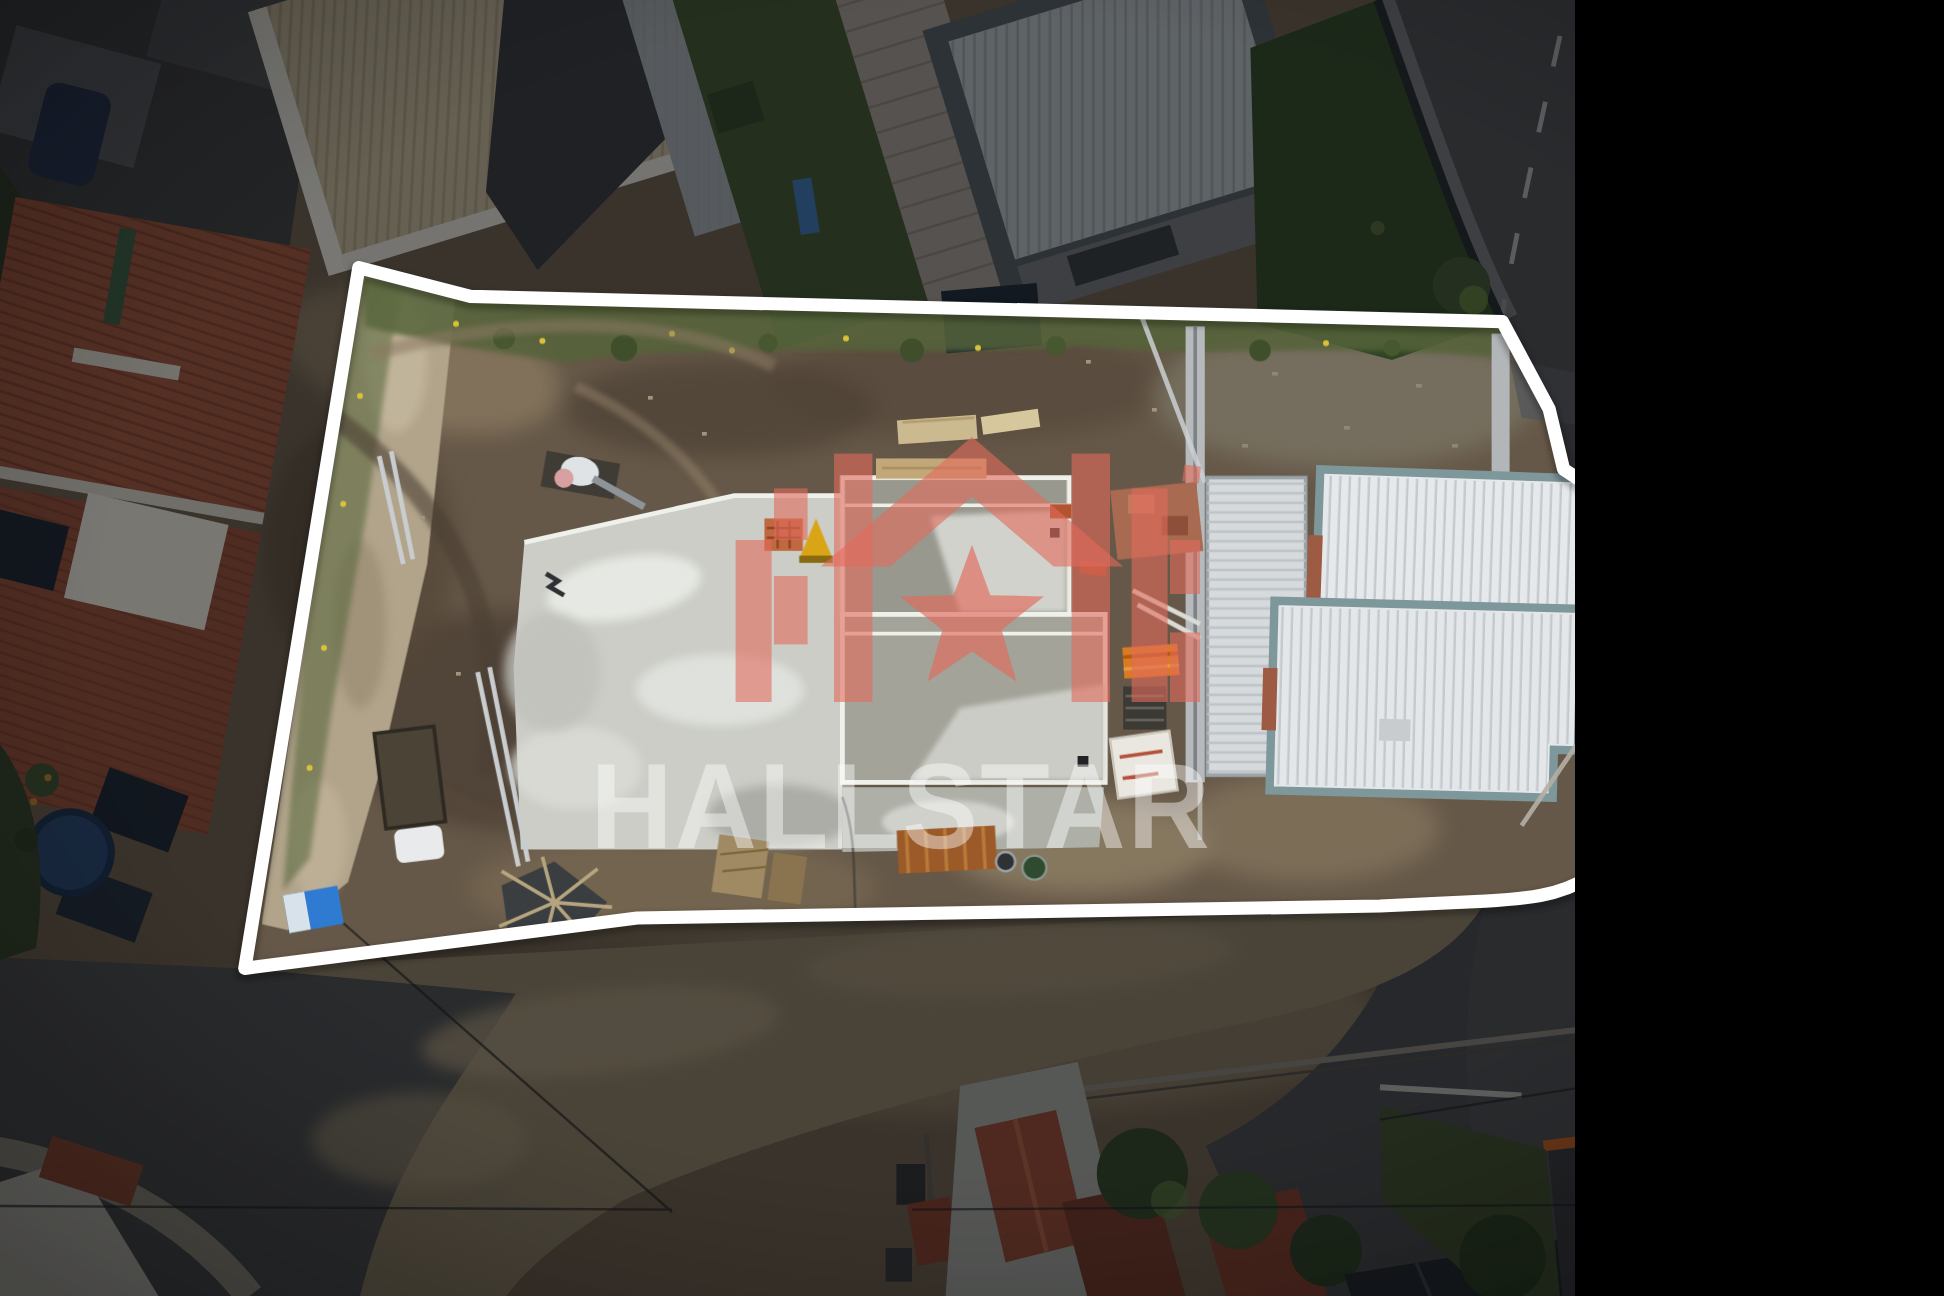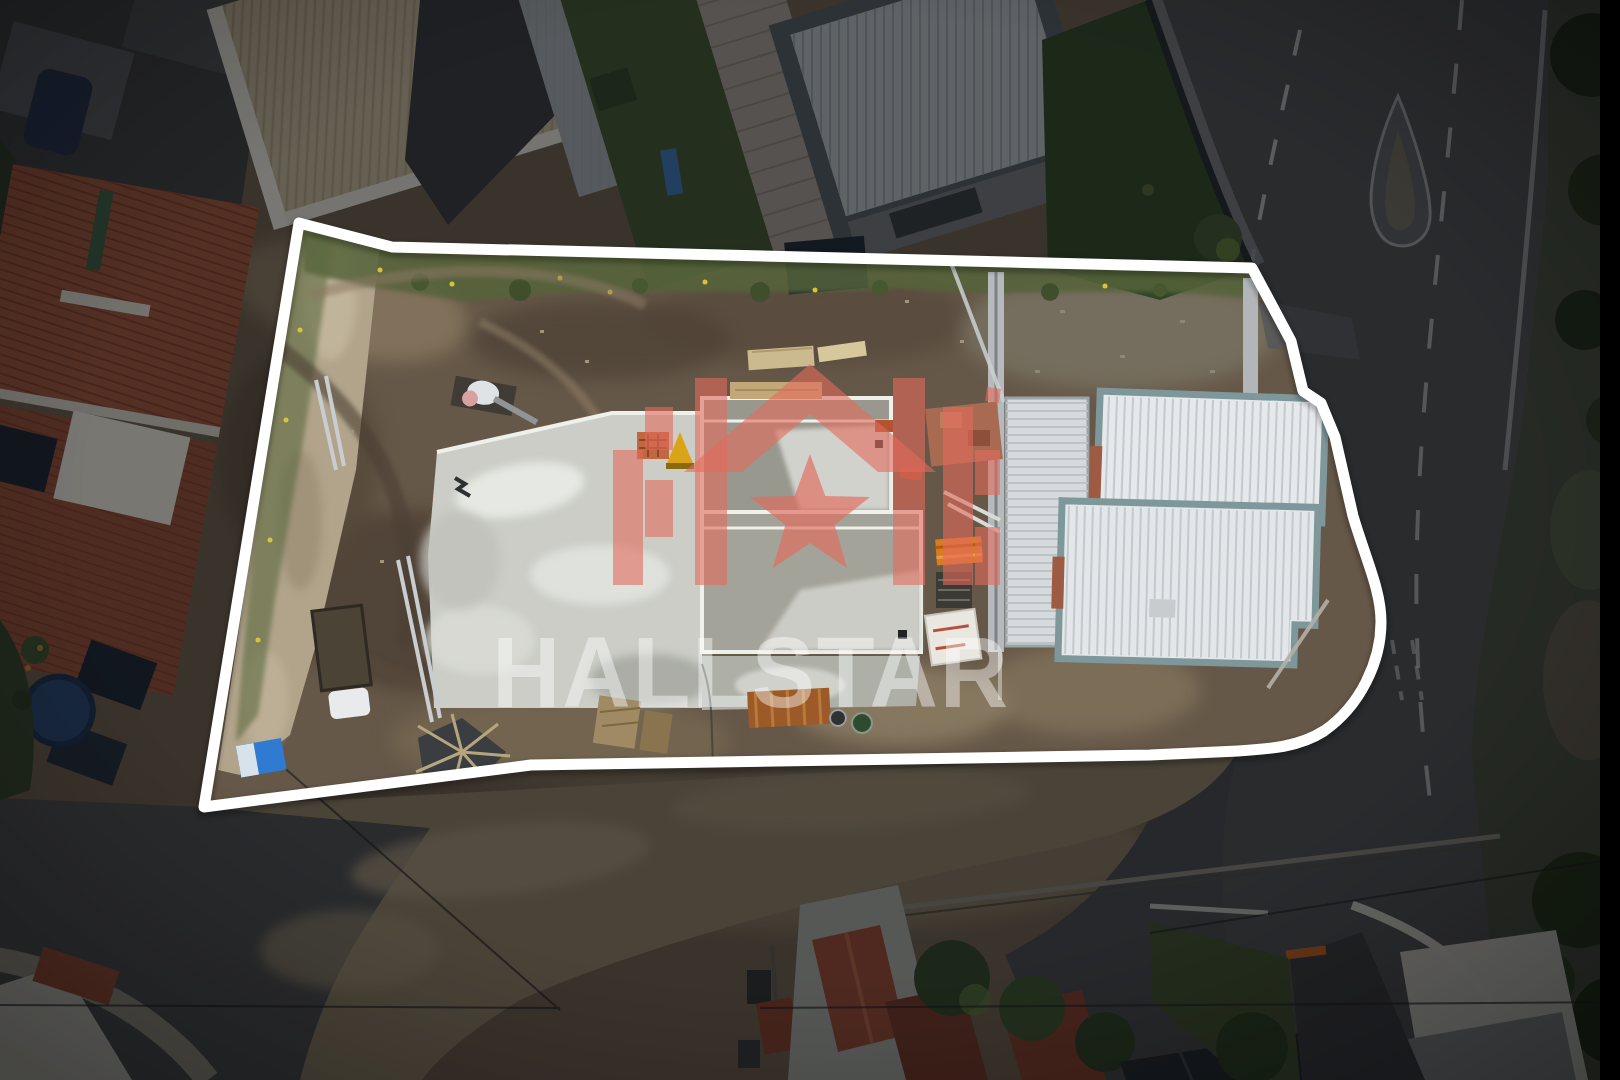--- a/index.html
+++ b/index.html
@@ -1,16 +1,16 @@
 <!DOCTYPE html>
 <html style="--boundary-color: #ffffff; --logo-color: #e26a5c; --watermark-text-color: #ffffff; --watermark-opacity: 0.44;"><head>
 <meta charset="utf-8">
 <style>
   html,body{margin:0;padding:0;background:#000;}
-  .stage{position:relative;width:1600px;height:1080px;overflow:hidden;background:#e5e5e5;
+  .stage{position:relative;width:1312px;height:1080px;overflow:hidden;background:#e5e5e5;
          font-family:"Liberation Sans", sans-serif;}
   svg{display:block}
   .wm-text{fill:var(--watermark-text-color,#fff);fill-opacity:var(--watermark-opacity,.44);
            font-family:"Liberation Sans", sans-serif;font-weight:bold;font-size:101px;letter-spacing:2px;}
   .boundary{stroke:var(--boundary-color,#fff);}
   .logo{fill:var(--logo-color,#e26a5c);}
   .blur2{filter:blur(2px)} .blur4{filter:blur(4px)} .blur6{filter:blur(6px)} .blur9{filter:blur(9px)}
 </style>
 </head>
 <body>

